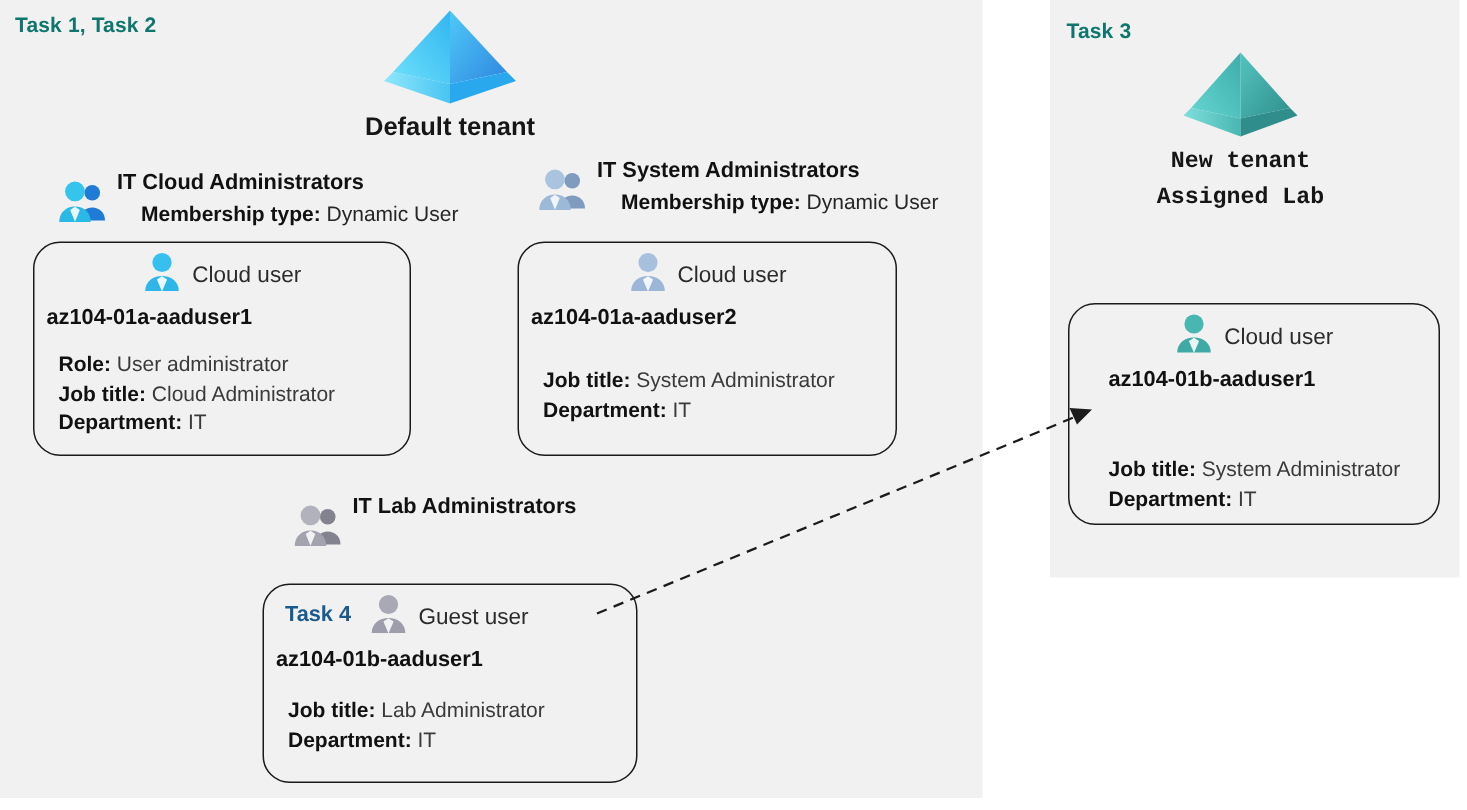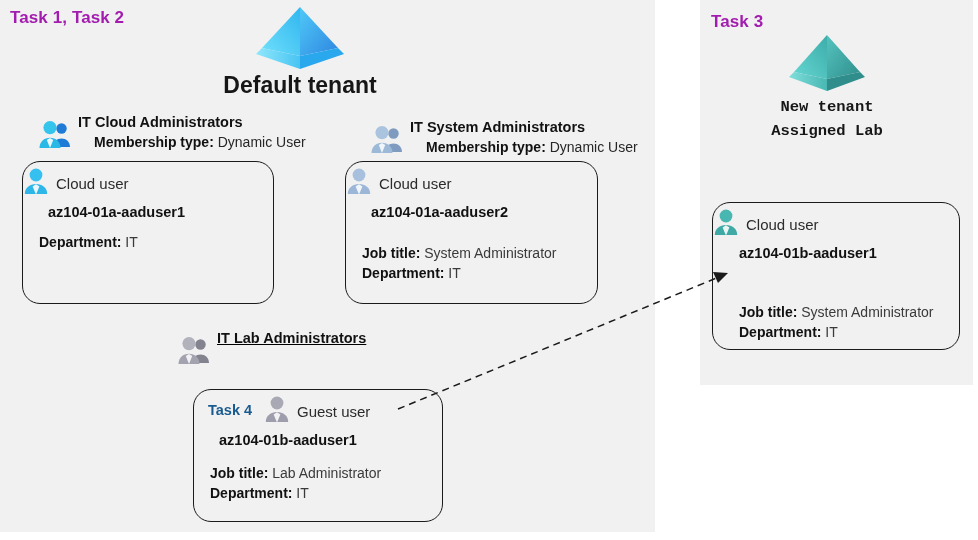--- a/index.html
+++ b/index.html
@@ -6,58 +6,58 @@
   body{
     width:978px;height:540px;position:relative;overflow:hidden;
     font-family:"Liberation Sans","DejaVu Sans",sans-serif;
     -webkit-font-smoothing:antialiased;
   }
   .panel{position:absolute;background:#f1f1f1;}
   #left-panel{left:0;top:0;width:655px;height:532px;}
   #right-panel{left:700px;top:0;width:273px;height:385px;}
 
   .task-label{
-    position:absolute;color:#a21caf;font-weight:bold;font-size:17px;
+    position:absolute;color:#0f766e;font-weight:bold;font-size:14px;
     letter-spacing:.1px;white-space:nowrap;
   }
 
   
   .tenant{position:absolute;text-align:center;}
   .tenant .tname{
-    font-weight:bold;font-size:23px;color:#161616;white-space:nowrap;
+    font-weight:bold;font-size:17px;color:#161616;white-space:nowrap;
     margin-top:2px;line-height:22px;
   }
   .tenant .tname.small{font-size:15.5px;font-family:Liberation Mono, monospace;}
 
   .pyramid{position:relative;margin:0 auto;}
 
   
   .group{position:absolute;display:flex;align-items:flex-start;}
   .group .gicon{flex:0 0 auto;margin-right:6px;margin-top:7px;}
   .group .gtext{line-height:20px;white-space:nowrap;}
   .group .gname{font-weight:bold;font-size:14.5px;color:#111;}
   .group .gmember{font-size:14px;color:#262626;}
   .group .gmember b{font-weight:bold;color:#111;padding-left:16px;}
 
   
   .card{
     position:absolute;border:1.4px solid #1b1b1b;border-radius:18px;
     background:transparent;box-sizing:border-box;
   }
   .card .chead{
-    display:flex;align-items:center;justify-content:flex-start;
+    display:flex;align-items:center;justify-content:center;
     height:34px;margin-top:4px;position:relative;
   }
   .card .chead .tasktag{
     position:absolute;left:14px;top:8px;color:#1a5b8f;
     font-weight:bold;font-size:14.5px;
   }
   .card .chead .utype{font-size:15px;color:#2b2b2b;margin-left:7px;}
   .card .uname{
-    font-weight:bold;font-size:14.5px;color:#111;margin:4px 0 0 25px;
+    font-weight:bold;font-size:14.5px;color:#111;margin:4px 0 0 8px;
   }
   .card .attrs{margin:13px 0 0 16px;}
   .card .attrs div{font-size:14px;color:#3a3a3a;line-height:19.5px;white-space:nowrap;}
   .card .attrs b{color:#111;font-weight:bold;}
 
   .arrow-layer{position:absolute;left:0;top:0;width:978px;height:540px;pointer-events:none;}
 </style>
 </head>
 <body>
 
@@ -104,40 +104,40 @@
   </span>
   <span class="gtext">
     <div class="gname">IT Cloud Administrators</div>
     <div class="gmember">
       <b>Membership type:</b>
       <span>Dynamic User</span>
     </div>
   </span>
 </div>
 
-<div class="group" style="left:370px;top:104px;margin-top:13px;">
+<div class="group" style="left:358px;top:104px;">
   <span class="gicon">
     <svg width="34" height="30" viewBox="0 0 34 30">
       <circle cx="23.5" cy="9.5" r="5.2" fill="#7f9cc0"></circle>
       <path d="M15 28c0-5.3 3.9-8.6 8.5-8.6s8.5 3.3 8.5 8.6z" fill="#7f9cc0"></path>
       <circle cx="12" cy="8.6" r="6.6" fill="#aac4e0"></circle>
       <path d="M1.5 29c0-6.4 4.7-10.3 10.5-10.3S22.5 22.6 22.5 29z" fill="#9db9d8"></path>
       <path d="M12 18.9l3.2 2.1-3.2 7.9-3.2-7.9z" fill="#f0f5fa"></path>
     </svg>
   </span>
   <span class="gtext">
     <div class="gname">IT System Administrators</div>
     <div class="gmember">
       <b>Membership type:</b>
       <span>Dynamic User</span>
     </div>
   </span>
 </div>
 
-<div class="group" style="left:177px;top:328px;text-decoration:underline;">
+<div class="group" style="left:195px;top:328px;">
   <span class="gicon">
     <svg width="34" height="30" viewBox="0 0 34 30">
       <circle cx="23.5" cy="9.5" r="5.2" fill="#83838f"></circle>
       <path d="M15 28c0-5.3 3.9-8.6 8.5-8.6s8.5 3.3 8.5 8.6z" fill="#83838f"></path>
       <circle cx="12" cy="8.6" r="6.6" fill="#b2b2bd"></circle>
       <path d="M1.5 29c0-6.4 4.7-10.3 10.5-10.3S22.5 22.6 22.5 29z" fill="#a3a3b0"></path>
       <path d="M12 18.9l3.2 2.1-3.2 7.9-3.2-7.9z" fill="#f2f2f5"></path>
     </svg>
   </span>
   <span class="gtext">
@@ -151,20 +151,24 @@
       <svg width="26" height="28" viewBox="0 0 26 28">
         <circle cx="13" cy="8" r="6.4" fill="#35c0ef"></circle>
         <path d="M1.8 27c0-6.2 5-10 11.2-10s11.2 3.8 11.2 10z" fill="#2fb6e8"></path>
         <path d="M13 17.2l3.4 2.2-3.4 8-3.4-8z" fill="#eaf8fd"></path>
       </svg>
     </span>
     <span class="utype">Cloud user</span>
   </div>
   <div class="uname">az104-01a-aaduser1</div>
   <div class="attrs">
+    <div><b>Role:</b>
+      <span>User administrator</span></div>
+    <div><b>Job title:</b>
+      <span>Cloud Administrator</span></div>
     <div><b>Department:</b>
       <span>IT</span></div>
   </div>
 </div>
 
 <div class="card" style="left:345px;top:161px;width:253px;height:143px;">
   <div class="chead">
     <span>
       <svg width="26" height="28" viewBox="0 0 26 28">
         <circle cx="13" cy="8" r="6.4" fill="#a7c0dd"></circle>
@@ -176,21 +180,21 @@
   </div>
   <div class="uname">az104-01a-aaduser2</div>
   <div class="attrs" style="margin-top:24px;">
     <div><b>Job title:</b>
       <span>System Administrator</span></div>
     <div><b>Department:</b>
       <span>IT</span></div>
   </div>
 </div>
 
-<div class="card" style="left:193px;top:389px;width:250px;height:133px;">
+<div class="card" style="left:175px;top:389px;width:250px;height:133px;">
   <div class="chead" style="justify-content:flex-start;padding-left:70px;">
     <span class="tasktag">Task 4</span>
     <span>
       <svg width="26" height="28" viewBox="0 0 26 28">
         <circle cx="13" cy="8" r="6.4" fill="#a9a9b6"></circle>
         <path d="M1.8 27c0-6.2 5-10 11.2-10s11.2 3.8 11.2 10z" fill="#9d9dac"></path>
         <path d="M13 17.2l3.4 2.2-3.4 8-3.4-8z" fill="#f2f2f5"></path>
       </svg>
     </span>
     <span class="utype">Guest user</span>

